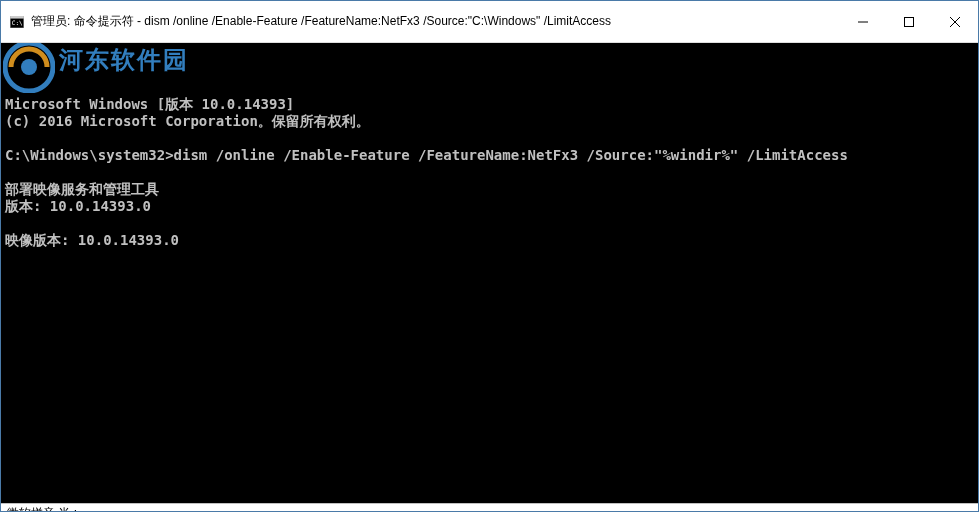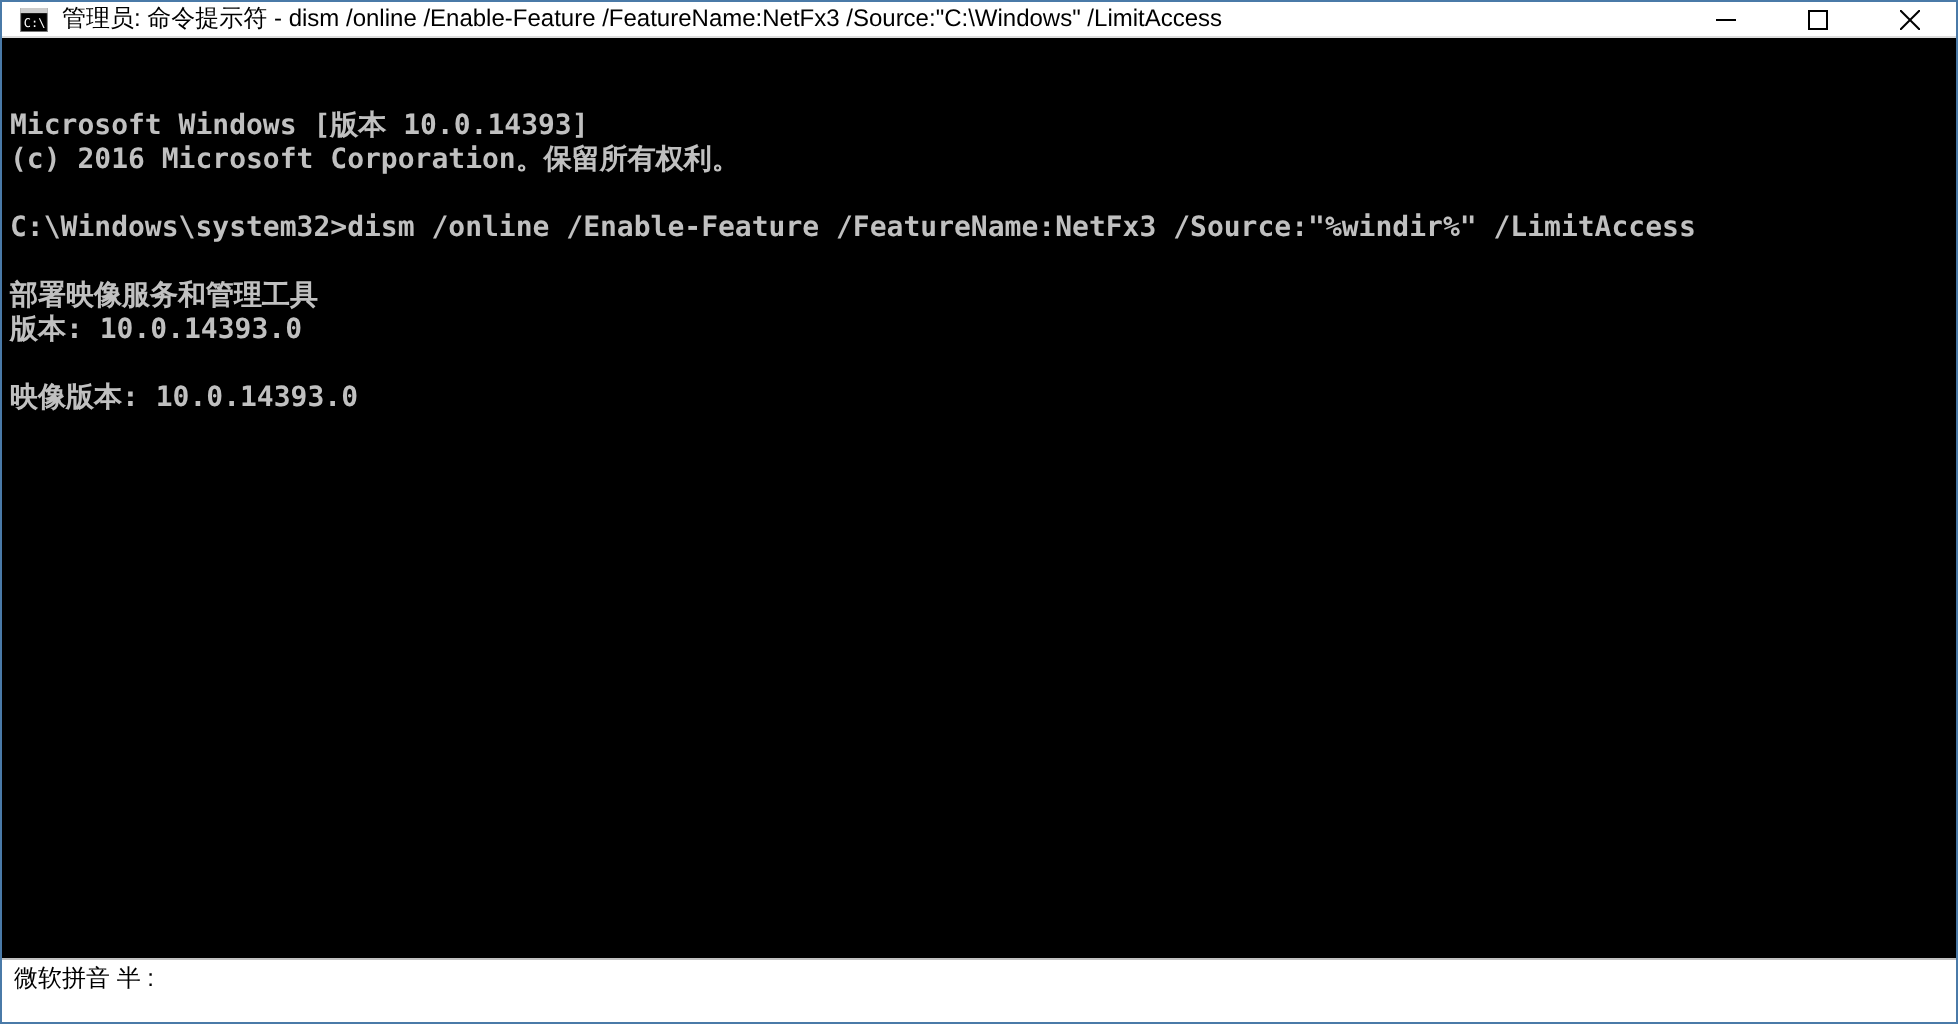--- a/index.html
+++ b/index.html
@@ -9,21 +9,21 @@
     }
     body {
       font-family: "Segoe UI", Tahoma, sans-serif;
       background: #fff;
       overflow: hidden;
       width: 979px;
       height: 512px;
       border: 1px solid #4a7aa8;
     }
     .titlebar {
-      height: 18px;
+      height: 42px;
       background: #fff;
       display: flex;
       align-items: center;
       border-bottom: 1px solid #ddd;
     }
     .titlebar-icon {
       width: 16px;
       height: 16px;
       margin-left: 8px;
       margin-right: 6px;
@@ -135,18 +135,26 @@
     <div class="window-control close">
       <svg width="10" height="10" viewBox="0 0 10 10">
           <line x1="0" y1="0" x2="10" y2="10" stroke="#000" stroke-width="1"></line>
           <line x1="10" y1="0" x2="0" y2="10" stroke="#000" stroke-width="1"></line>
         </svg>
     </div>
   </div>
 </div>
 
 <div class="terminal">
+  <div class="watermark">
+    <svg class="watermark-logo" viewBox="0 0 52 52">
+      <circle cx="26" cy="26" r="24" fill="none" stroke="#3b95e0" stroke-width="5"></circle>
+      <path d="M 8 26 A 18 18 0 0 1 44 26" fill="none" stroke="#f5a623" stroke-width="5"></path>
+      <circle cx="26" cy="26" r="8" fill="#3b95e0"></circle>
+    </svg>
+    <div class="watermark-text">河东软件园</div>
+  </div>
   <div id="terminal-lines"><div class="terminal-line">Microsoft Windows [版本 10.0.14393]</div><div class="terminal-line">(c) 2016 Microsoft Corporation。保留所有权利。</div><div class="terminal-line">&nbsp;</div><div class="terminal-line">C:\Windows\system32&gt;dism /online /Enable-Feature /FeatureName:NetFx3 /Source:"%windir%" /LimitAccess</div><div class="terminal-line">&nbsp;</div><div class="terminal-line">部署映像服务和管理工具</div><div class="terminal-line">版本: 10.0.14393.0</div><div class="terminal-line">&nbsp;</div><div class="terminal-line">映像版本: 10.0.14393.0</div></div>
 </div>
 
 <div class="ime-bar">
   <span>微软拼音 半 :</span>
 </div>
 
 </body></html>

